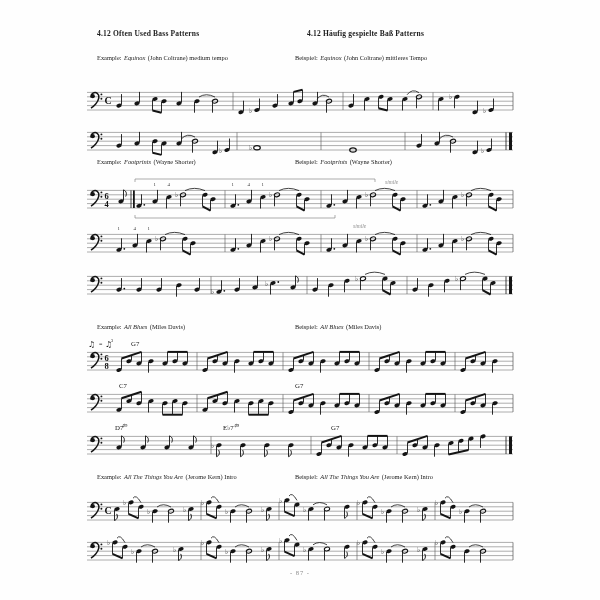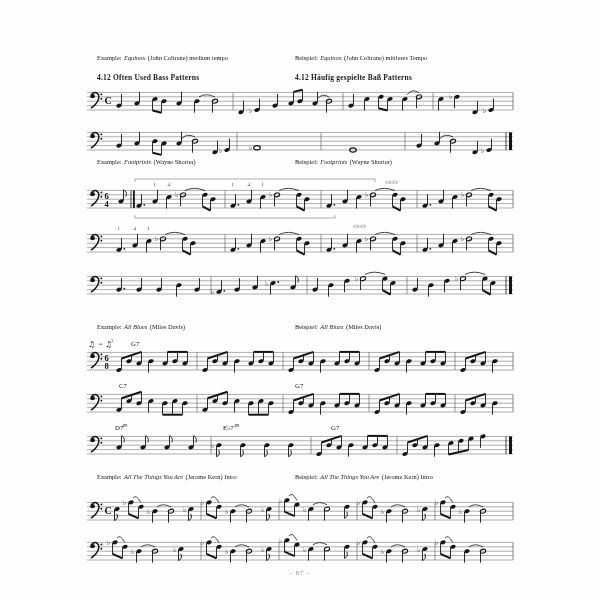--- a/index.html
+++ b/index.html
@@ -1,31 +1,31 @@
 <!DOCTYPE html>
 <html><head>
 <meta charset="utf-8">
 <style>
   html,body{margin:0;padding:0;background:#fff;}
   #page{position:relative;width:600px;height:600px;background:#fefefe;overflow:hidden;
         font-family:"Liberation Serif",serif;color:#1b1b1b;}
-  .hdr{position:absolute;font-size:7.5px;font-weight:bold;letter-spacing:.2px;white-space:nowrap;margin-top:44px;}
+  .hdr{position:absolute;font-size:7.5px;font-weight:bold;letter-spacing:.2px;white-space:nowrap;}
   .lbl{position:absolute;font-size:6.4px;white-space:nowrap;}
   .lbl > *{margin-right:2.5px;}
   .lbl i{font-style:italic;}
   .staff{position:absolute;left:85px;width:430px;height:46px;}
   #pagenum{position:absolute;left:85px;width:430px;text-align:center;font-size:6.5px;color:#8a8a8a;letter-spacing:1px;}
 </style>
 </head>
 <body>
 
 <div id="page">
 
   <div class="hdr" style="left:97px;top:29px">4.12 Often Used Bass Patterns</div>
-  <div class="hdr" style="left:295px;top:29px">4.12 Häufig gespielte Baß Patterns</div>
+  <div class="hdr" style="left:307px;top:29px">4.12 Häufig gespielte Baß Patterns</div>
 
   <div class="lbl" style="left:97px;top:54px">
     <span>Example:</span><i>Equinox</i><span>(John Coltrane) medium tempo</span>
   </div>
   <div class="lbl" style="left:295px;top:54px">
     <span>Beispiel:</span><i>Equinox</i><span>(John Coltrane) mittleres Tempo</span>
   </div>
 
   <div class="staff" style="top:76px"><svg width="430" height="46" viewBox="0 0 430 46">
         <line x1="2" y1="34" x2="428" y2="34" stroke="#6a6a6a" stroke-width="0.55"></line>

